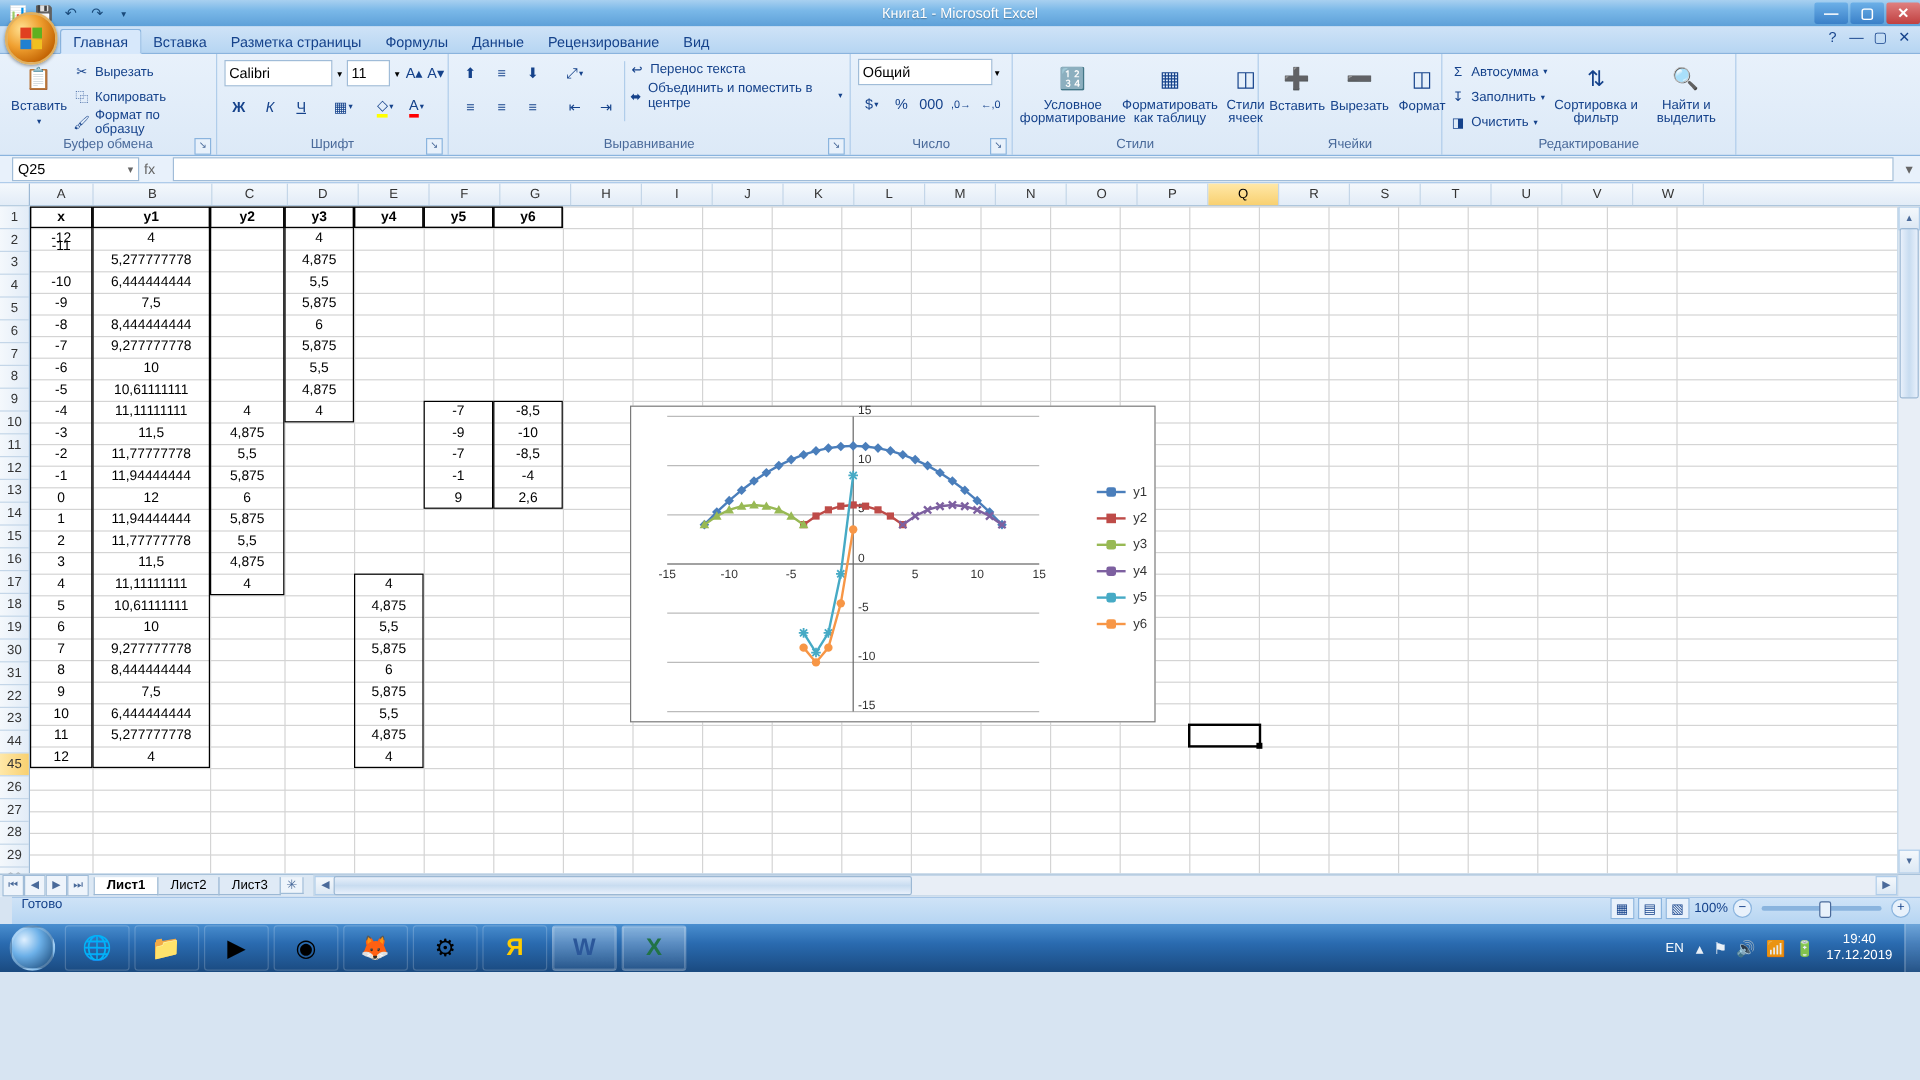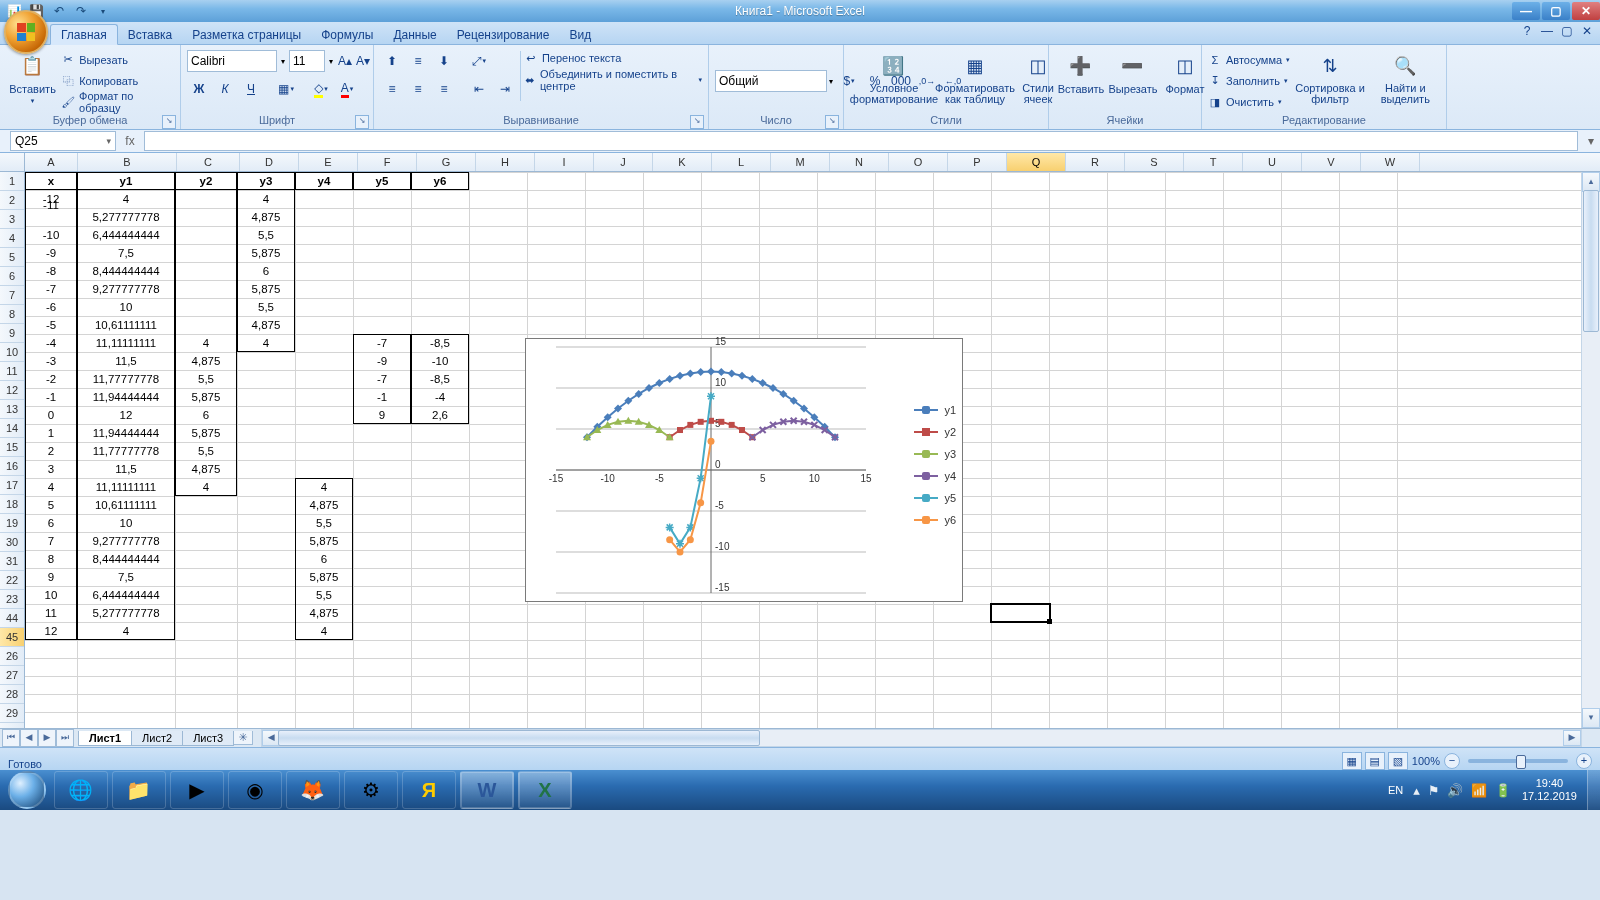--- a/index.html
+++ b/index.html
@@ -42,21 +42,21 @@
   .font-box{ width:82px; padding:0 3px;}
   .size-box{ width:28px; text-align:left; padding:0 3px;}
   .numfmt-box{ border:1px solid #a0bcd8; background:#fff; height:20px; width:104px; font-size:12px; padding:0 3px;}
   .link-row{ display:flex; align-items:center; gap:4px; font-size:11px; color:#15428b; height:18px;}
   .link-row .ic-s{ width:14px; text-align:center;}
   
   .formula-bar{ height:22px; background:#e8f1fb; border-bottom:1px solid #8ab4de; display:flex; align-items:center;}
   .name-box{ width:96px; height:18px; border:1px solid #a0bcd8; background:#fff; margin-left:10px; padding:0 4px; font-size:12px; display:flex; align-items:center; justify-content:space-between;}
   .name-box .dd{ color:#666; font-size:9px;}
   .fx-btns{ display:flex; margin-left:4px; color:#666;}
-  .fx-btns span{ width:20px; text-align:center; }
+  .fx-btns span{ width:20px; text-align:left; }
   .formula-input{ flex:1; height:18px; border:1px solid #a0bcd8; background:#fff; margin:0 4px; display:flex; align-items:center; padding:0 4px;}
   .formula-expand{ width:18px; text-align:center; color:#666;}
   
   .sheet-area{ position:relative; background:#fff; height:594px; display:flex; flex-direction:column;}
   .col-headers{ display:flex; height:18px; background:linear-gradient(#f4f8fc,#e2ecf7); border-bottom:1px solid #9cb8d4; font-size:11px; color:#333;}
   .corner{ width:24px; border-right:1px solid #9cb8d4; background:linear-gradient(#f4f8fc,#e2ecf7);}
   .ch{ border-right:1px solid #c4d6e8; text-align:center; line-height:18px;}
   .ch.active{ background:linear-gradient(#ffe8a8,#f8d070); color:#000;}
   .grid-body{ flex:1; display:flex; overflow:hidden; position:relative;}
   .row-headers{ width:24px; background:linear-gradient(90deg,#f4f8fc,#e2ecf7); border-right:1px solid #9cb8d4;}
@@ -87,21 +87,21 @@
   .tab-nav span{ width:16px;height:16px; border:1px solid #a0bcd8; background:#eef4fb; text-align:center; font-size:9px; line-height:14px; color:#4a6a9a;}
   .sheet-tabs{ display:flex; margin-left:4px;}
   .sheet-tab{ padding:1px 10px; border:1px solid #9cb8d4; border-top:none; background:#dfeaf6; font-size:11px; margin-right:-1px; position:relative;}
   .sheet-tab.active{ background:#fff; font-weight:bold; z-index:2;}
   .new-tab{ width:18px; text-align:center; font-size:11px; color:#4a6a9a; border:1px solid #a0bcd8; border-top:none; background:#eef4fb;}
   .hscroll-zone{ flex:1; margin:0 18px 0 8px; display:flex; align-items:center;}
   .hscroll{ flex:1; height:16px; background:#e8eef6; border:1px solid #c4d6e8; position:relative;}
   .hscroll .harrow{ position:absolute; top:0; width:16px;height:14px; background:linear-gradient(#f4f8fc,#dce8f4); border:1px solid #b0cdea; text-align:center; font-size:9px; line-height:12px; color:#4a6a9a;}
   .hscroll .hthumb{ position:absolute; top:0; left:16px; height:14px; width:480px; background:linear-gradient(#e8f0fb,#c8dcf0,#e8f0fb); border:1px solid #9cb8d4; border-radius:2px;}
   
-  .status-bar{ height:22px; background:linear-gradient(#cfe3f7,#b6d5f2); border-top:1px solid #8ab4de; display:flex; align-items:flex-end; font-size:11px; color:#15428b;}
+  .status-bar{ height:22px; background:linear-gradient(#cfe3f7,#b6d5f2); border-top:1px solid #8ab4de; display:flex; align-items:flex-start; font-size:11px; color:#15428b;margin-left:10px;}
   .status-left{ margin-left:8px;}
   .status-right{ margin-left:auto; display:flex; align-items:center; gap:4px; margin-right:8px;}
   .view-btns span{ border:1px solid #8ab4de; width:18px;height:16px; display:inline-flex; align-items:center; justify-content:center; background:#e8f1fb;}
   .zoom-slider{ width:100px; height:4px; background:#8ab4de; position:relative; border-radius:2px; margin:0 4px;}
   .zoom-slider .zt{ position:absolute; left:48px; top:-4px; width:8px;height:12px; background:#e8f1fb; border:1px solid #4a6a9a; border-radius:2px;}
   .zoom-btn{ width:14px;height:14px; border:1px solid #8ab4de; border-radius:50%; background:#e8f1fb; text-align:center; line-height:12px;}
   
   .taskbar{ height:40px; background:linear-gradient(#4a8fd0,#2a6bb0 40%,#1a4a80); display:flex; align-items:center;}
   .start-orb{ width:46px;height:36px; margin-left:4px; display:flex; align-items:center; justify-content:center;}
   .start-orb .sball{ width:34px;height:34px; border-radius:50%; background:radial-gradient(circle at 30% 30%, #dff0ff, #6cb0e8 40%, #205080 90%); border:2px solid #ffffff30; display:flex;align-items:center;justify-content:center;}
@@ -241,21 +241,21 @@
             <span class="ic-s">⬌</span>
             <span>Объединить и поместить в центре</span>
             <span style="font-size:7px; margin-left:3px;">▾</span>
           </div>
       </div>
     </div>
     <div class="group-title"><span>Выравнивание</span><span class="expand-dlg">↘</span></div>
   </div>
 
   <div class="group" style="width:122px;">
-    <div style="flex:1; display:flex; gap:4px;">
+    <div style="flex:1; display:flex; flex-direction:column; gap:4px;">
       <div class="hrow">
         <input class="numfmt-box" value="Общий" style="">
           <span style="font-size:8px;">▾</span>
       </div>
       <div class="hrow">
         <div class="sbtn dd">$</div>
         <div class="sbtn">%</div>
         <div class="sbtn">000</div>
         <div class="sbtn" style="font-size:9px;">,0→</div>
         <div class="sbtn" style="font-size:9px;">←,0</div>

